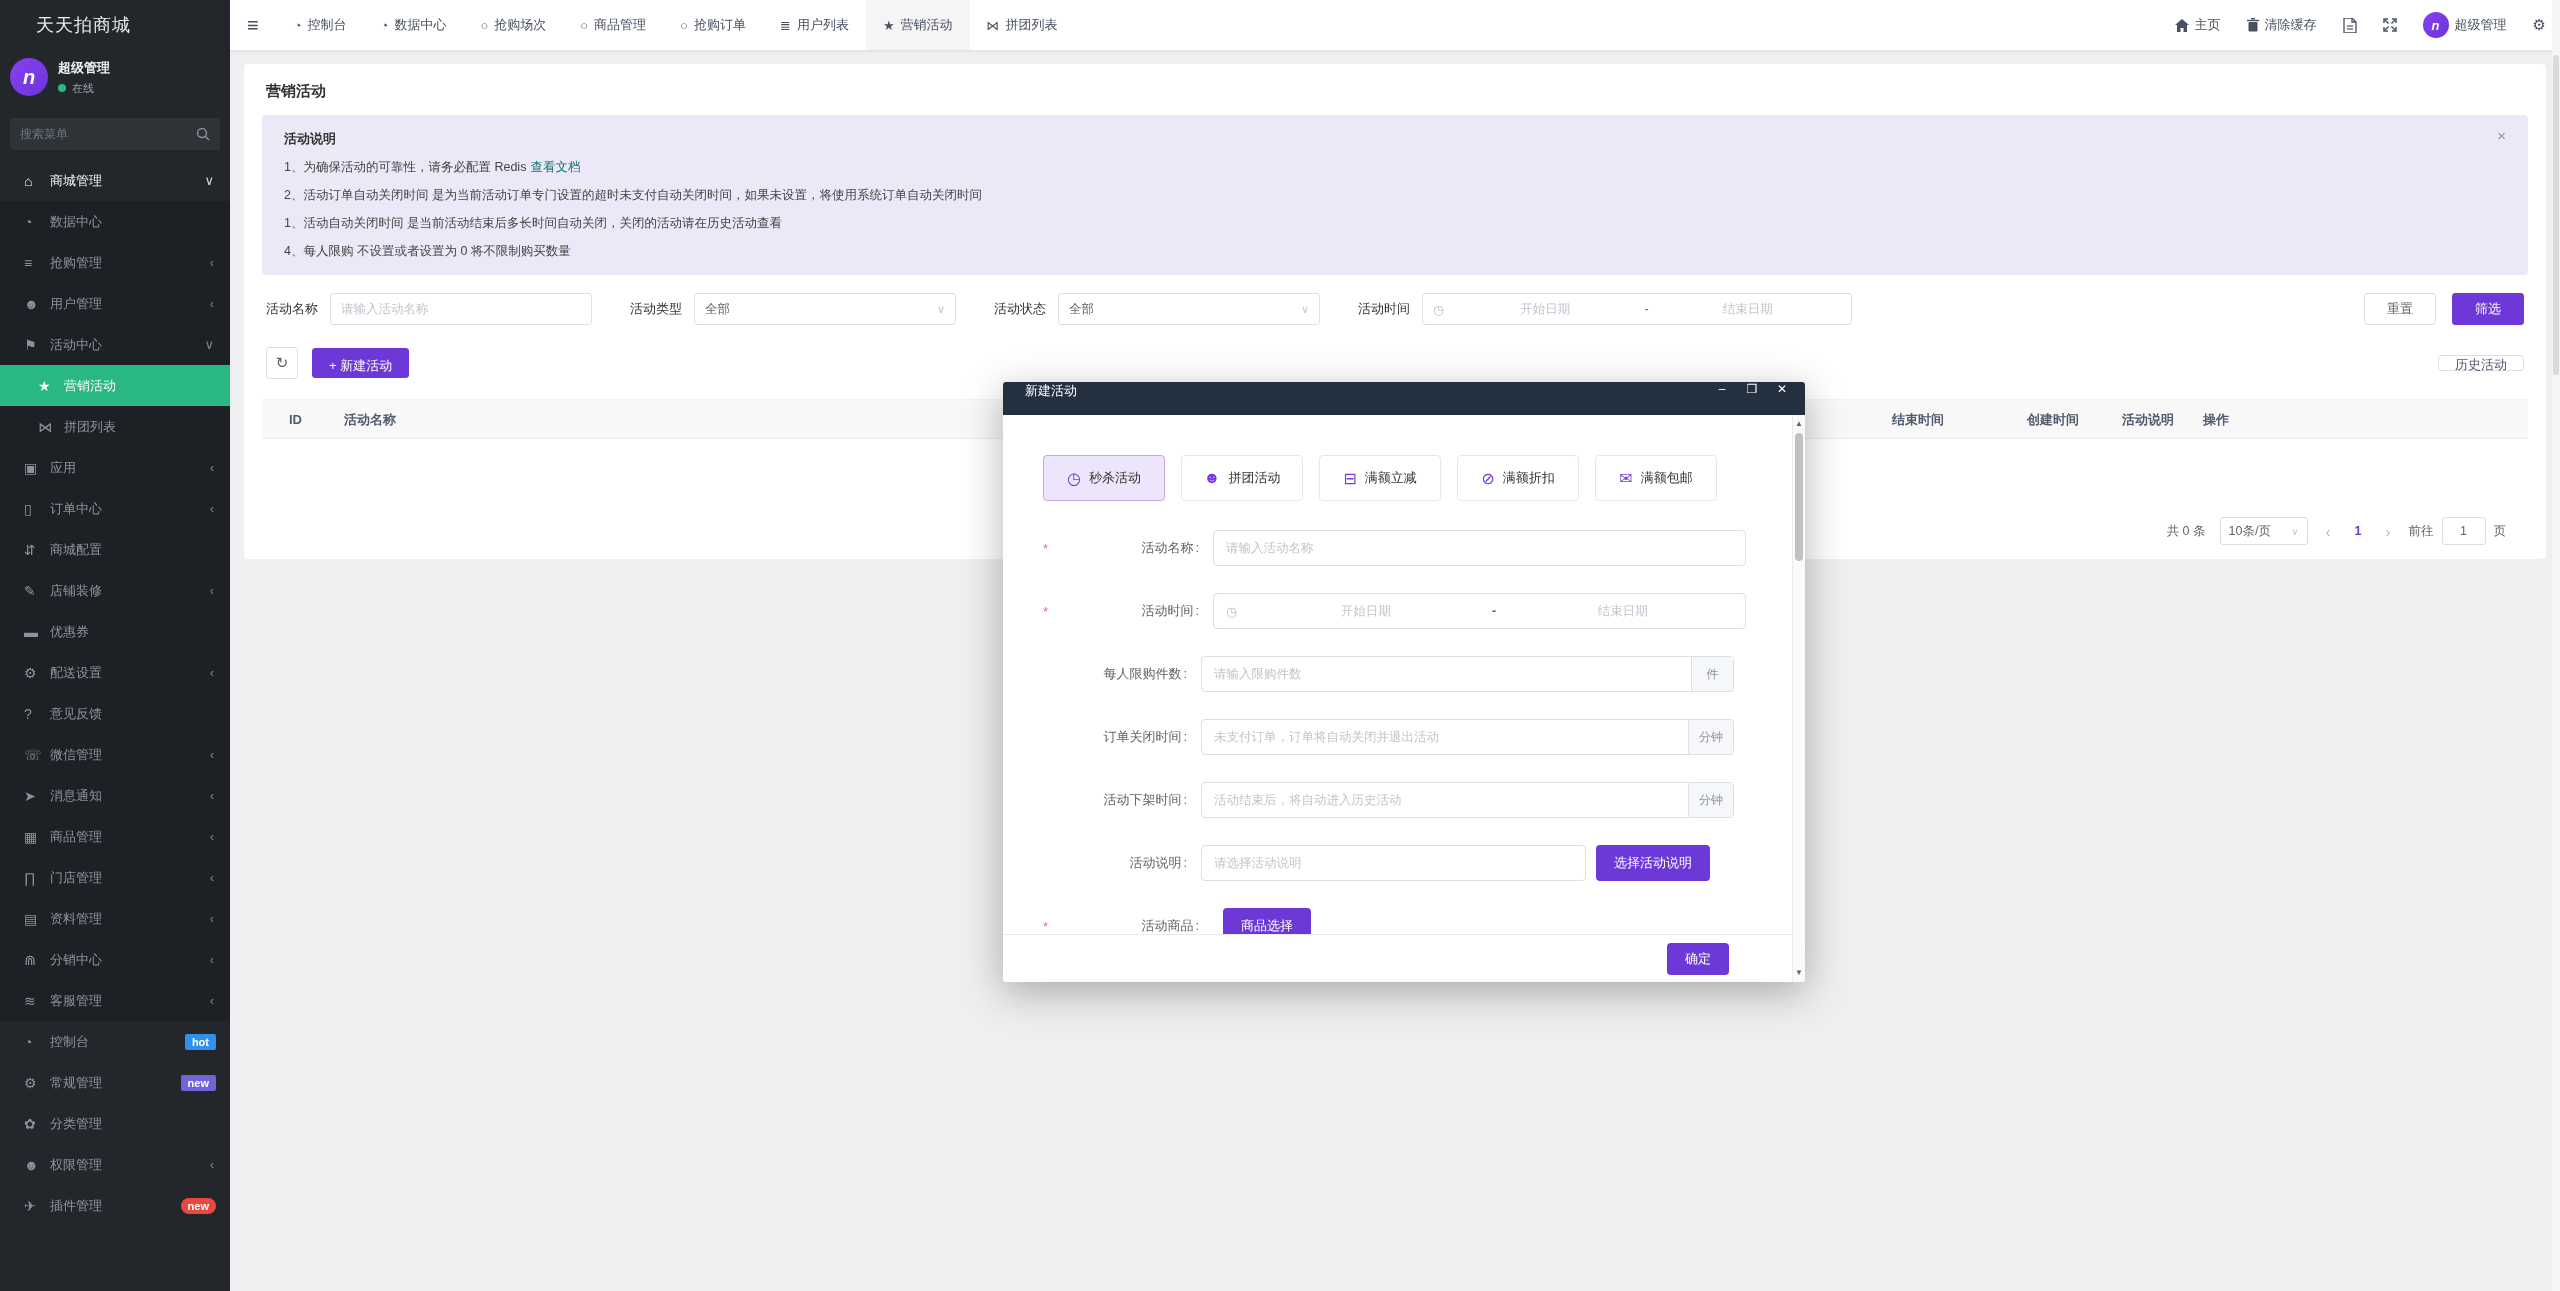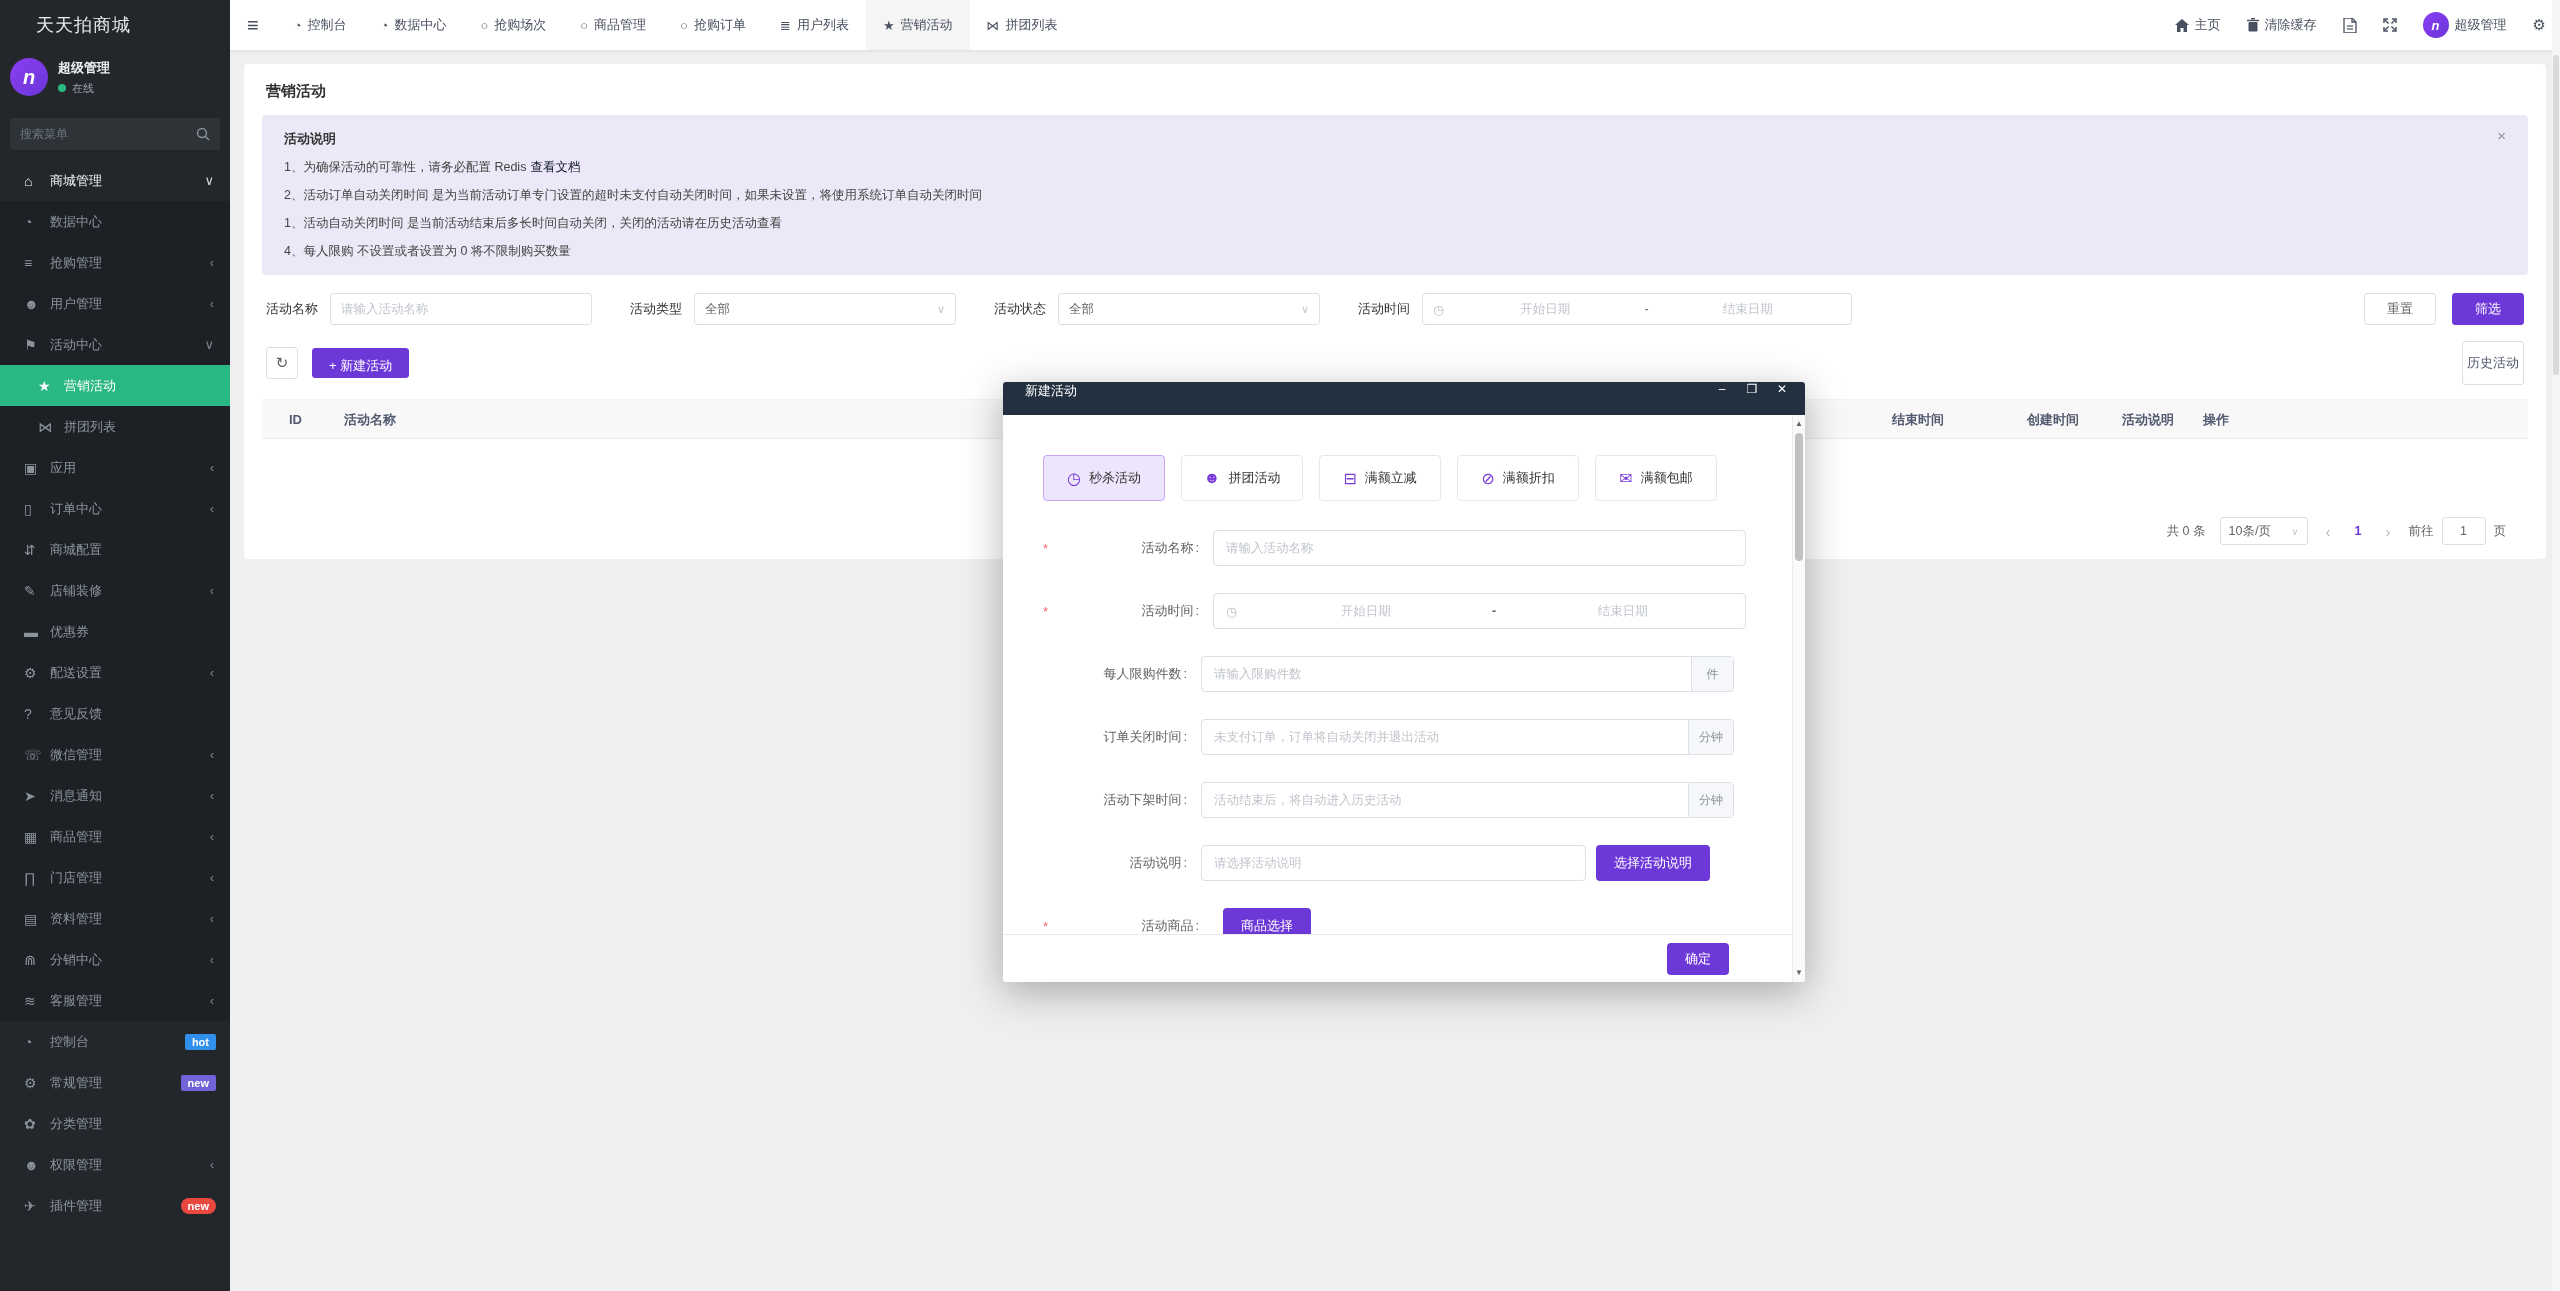--- a/index.html
+++ b/index.html
@@ -47,21 +47,21 @@
   .tb-avatar { width:26px; height:26px; border-radius:50%; background:linear-gradient(135deg,#8a3ff2,#6a35d8);
                color:#fff; display:flex; align-items:center; justify-content:center; font-size:13px; font-style:italic; font-weight:bold;}
 
   
   .content { position:absolute; left:230px; top:50px; width:2330px; height:1241px; background:#efeff1; }
   .card { margin:14px; background:#fff; border-radius:4px; padding:16px 0 14px 0; position:relative; }
   .page-title { font-size:15px; font-weight:bold; color:#333; padding:2px 22px 14px 22px; }
   .notice { margin:0 18px; background:#ece8f7; border-radius:4px; padding:15px 22px; position:relative; }
   .notice-title { font-size:13px; font-weight:bold; color:#333; margin-bottom:10px; }
   .n-line { font-size:12.5px; color:#444; margin-top:11px; }
-  .n-link { color:#0f172a; cursor:pointer; text-decoration:none; margin-left:4px;}
+  .n-link { color:#0f766e; cursor:pointer; text-decoration:none; margin-left:4px;}
   .notice-close { position:absolute; right:22px; top:12px; color:#909399; font-size:15px; cursor:pointer; }
 
   .filters { display:flex; align-items:center; padding:0 22px; margin-top:18px; position:relative; }
   .f-label { font-size:13px; color:#333; margin-right:12px; white-space:nowrap; }
   .f-input, .f-select, .f-date { height:32px; border:1px solid #dcdfe6; border-radius:3px; background:#fff;
              display:flex; align-items:center; padding:0 10px; margin-right:38px; font-size:12.5px; color:#c0c4cc;}
   .f-input { width:262px; } .f-input input{ border:none; outline:none; width:100%; font-size:12.5px; font-family:inherit;}
   .f-input input::placeholder { color:#c0c4cc; }
   .f-select { width:262px; color:#606266; justify-content:space-between; cursor:pointer;}
   .f-select .caret { color:#c0c4cc; font-size:11px; }
@@ -70,21 +70,21 @@
   .f-date .seg { flex:1; text-align:center; }
   .f-date .sep { color:#606266; padding:0 6px;}
   .f-actions { position:absolute; right:22px; display:flex; gap:16px;}
   .btn { height:32px; border-radius:3px; font-size:13px; cursor:pointer; font-family:inherit; border:1px solid #dcdfe6; background:#fff; color:#606266; padding:0 22px;}
   .btn.primary { background:#6d38d8; border-color:#6d38d8; color:#fff; }
 
   .toolbar { display:flex; align-items:center; padding:0 22px; margin-top:22px; position:relative;}
   .icon-btn { width:32px; height:32px; border:1px solid #dcdfe6; border-radius:3px; background:#fff; color:#606266;
               font-size:15px; display:flex; align-items:center; justify-content:center; cursor:pointer; margin-right:14px;}
   .btn.create { height:30px; padding:8px 16px; }
-  .btn.history { position:absolute; right:22px; height:44px; padding:0 4px; color:#515a6e; }
+  .btn.history { position:absolute; right:22px; height:16px; padding:0 16px; color:#515a6e; }
 
   .table-wrap { margin:20px 18px 0 18px; }
   .thead { position:relative; height:40px; background:#f8f8f9; border-bottom:1px solid #e8eaec; border-top:1px solid #f3f3f4;}
   .thead span { position:absolute; top:0; line-height:40px; font-size:13px; color:#515a6e; font-weight:bold; }
   .thead span:nth-child(1){left:27px;} .thead span:nth-child(2){left:82px;} .thead span:nth-child(3){left:1030px;}
   .thead span:nth-child(4){left:1475px;} .thead span:nth-child(5){left:1630px;} .thead span:nth-child(6){left:1765px;}
   .thead span:nth-child(7){left:1860px;} .thead span:nth-child(8){left:1941px;}
   .tbody-empty { height:66px; background:#fff; }
 
   .pagination { display:flex; align-items:center; justify-content:flex-end; padding-right:40px; margin-top:12px; gap:14px; font-size:12.5px; color:#606266;}

